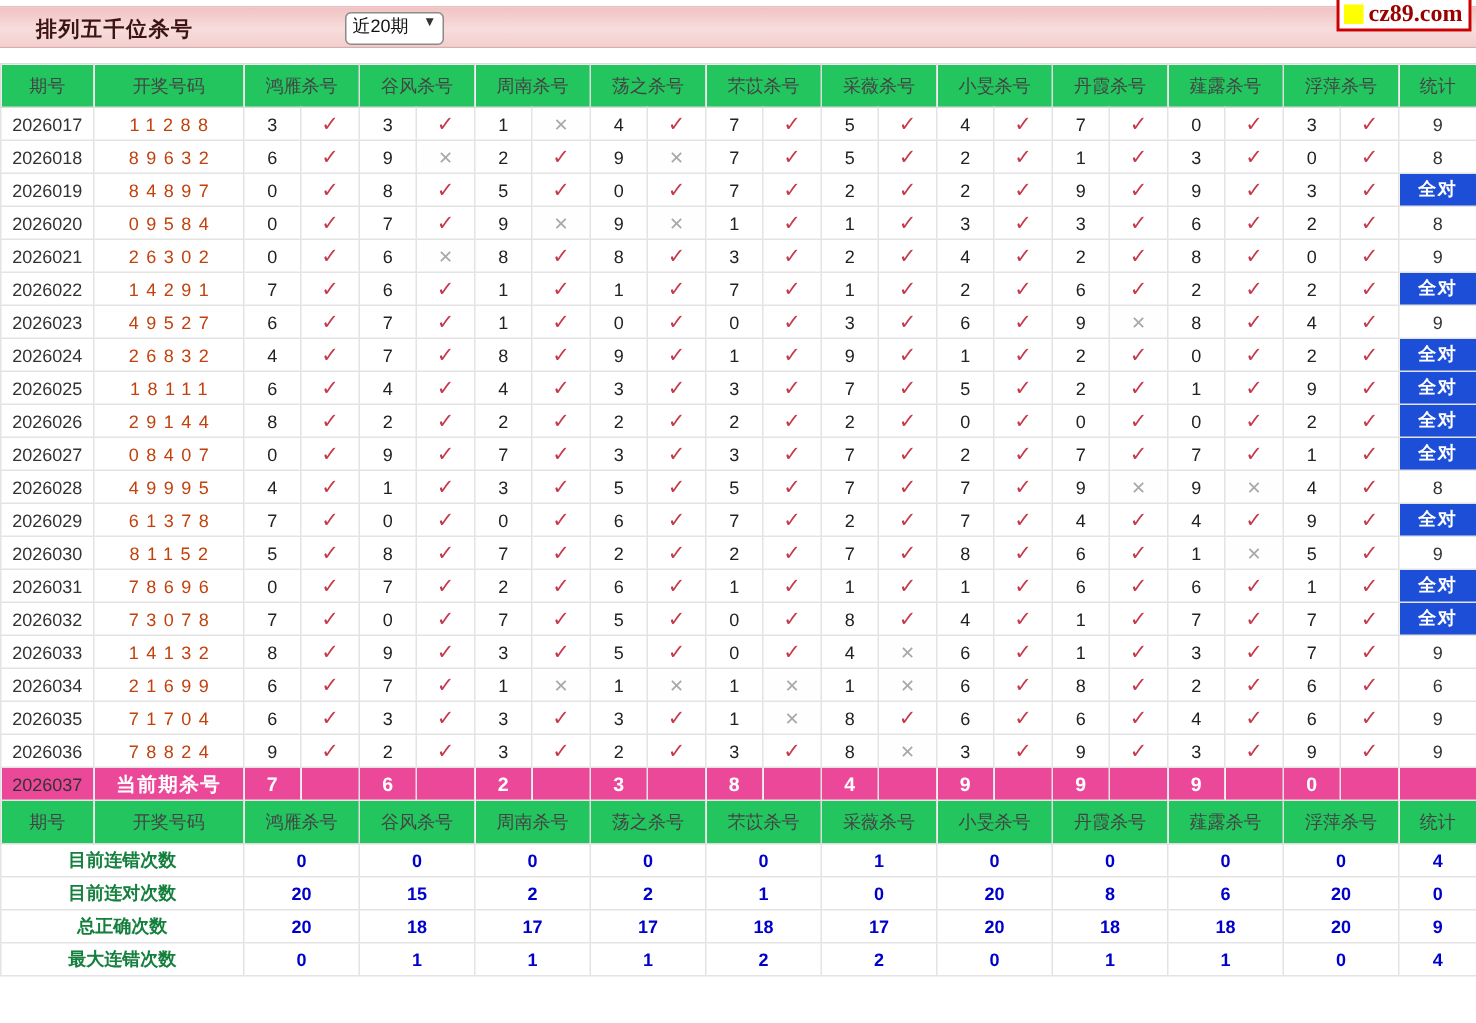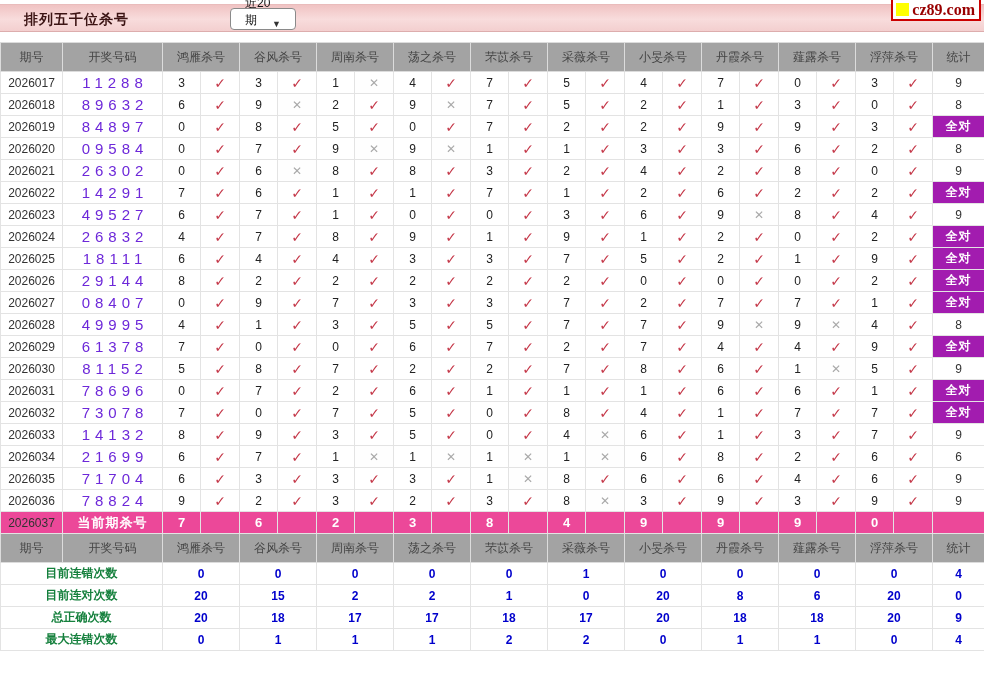--- a/index.html
+++ b/index.html
@@ -14,55 +14,55 @@
     background:linear-gradient(to bottom,#f0c3c3 0,#f8dcdc 55%,#f3cfcf 100%);
     border-top:1px solid #e9bcbc; border-bottom:1px solid #ddadad;
   }
   .topbar-title {
     position:absolute; left:24px; top:6px; font-size:14px; font-weight:bold;
     color:#3c1414; letter-spacing:1px;
   }
   .range-select {
     position:absolute; left:230px; top:3px; width:66px; height:22px;
     background:#ffffff; border:1px solid #8a8a8a; border-radius:4px;
-    display:flex; align-items:flex-end; justify-content:space-between;
-    padding:0 14px; font-size:12px; color:#111; cursor:pointer;
+    display:flex; align-items:flex-start; justify-content:space-between;
+    padding:0 4px; font-size:12px; color:#111; cursor:pointer;
   }
   .range-select .caret { font-size:9px; color:#333; }
   .logo-box {
     position:absolute; right:3px; top:-2px; height:23px;
     background:#ffffff; border:2px solid #cc0000;
     display:flex; align-items:center; padding:0 4px 0 3px; gap:3px;
   }
   .logo-square { width:13px; height:13px; background:#ffff00; }
   .logo-text {
     font-family:"Liberation Serif","DejaVu Serif",serif;
     font-size:16px; color:#990000; font-weight:bold;text-align:right;
   }
   
   table.kill {
     position:absolute; left:0; top:42px; width:984px;
     border-collapse:collapse; table-layout:fixed;
     font-size:12px; color:#333;
   }
   table.kill td, table.kill th { border:1px solid #e3e3e3; text-align:center; overflow:hidden; white-space:nowrap; }
   tr.hdr th {
-    height:29px; background:#a3a3a3; color:#444; font-weight:normal;
+    height:29px; background:#22c55e; color:#444; font-weight:normal;
     font-size:12px; border-color:#dcdcdc;
   }
   tr.data td { height:22px; background:#ffffff; }
   td.period { background:#f0f0f0; color:#333; font-size:12px; }
-  td.draw   { color:#6d28d9; font-size:15px; letter-spacing:5px; padding-left:5px; }
+  td.draw   { color:#c2410c; font-size:12px; letter-spacing:5px; padding-left:5px; }
   td.num    { color:#222; }
   td.chk    { background:#fcf8e8; }
   td.chk.miss { background:#fefefe; }
   .mark-ok  { color:#c5394a; font-size:14px; font-weight:bold; }
   .mark-x   { color:#a9a9a9; font-size:12px; }
   td.stat   { color:#333; }
-  td.stat.allok { background:#a21caf; color:#ffffff; font-weight:bold; font-size:12px; letter-spacing:1px;margin-left:44px; }
+  td.stat.allok { background:#1d4ed8; color:#ffffff; font-weight:bold; font-size:12px; letter-spacing:1px;margin-left:44px; }
   
   tr.current td { height:22px; background:#ec4899; }
   td.cur-label, td.cur-num {
     background:#d23333; color:#ffffff; font-weight:bold; font-size:13px;
   }
   td.cur-label { letter-spacing:1px; }
   
   tr.sum td { height:22px; background:#ffffff; font-weight:bold; }
   td.sum-label { background:#e9e9e9; color:#15803d; font-weight:normal; font-size:12px; }
   td.sum-val.blue { color:#0000cc; }

